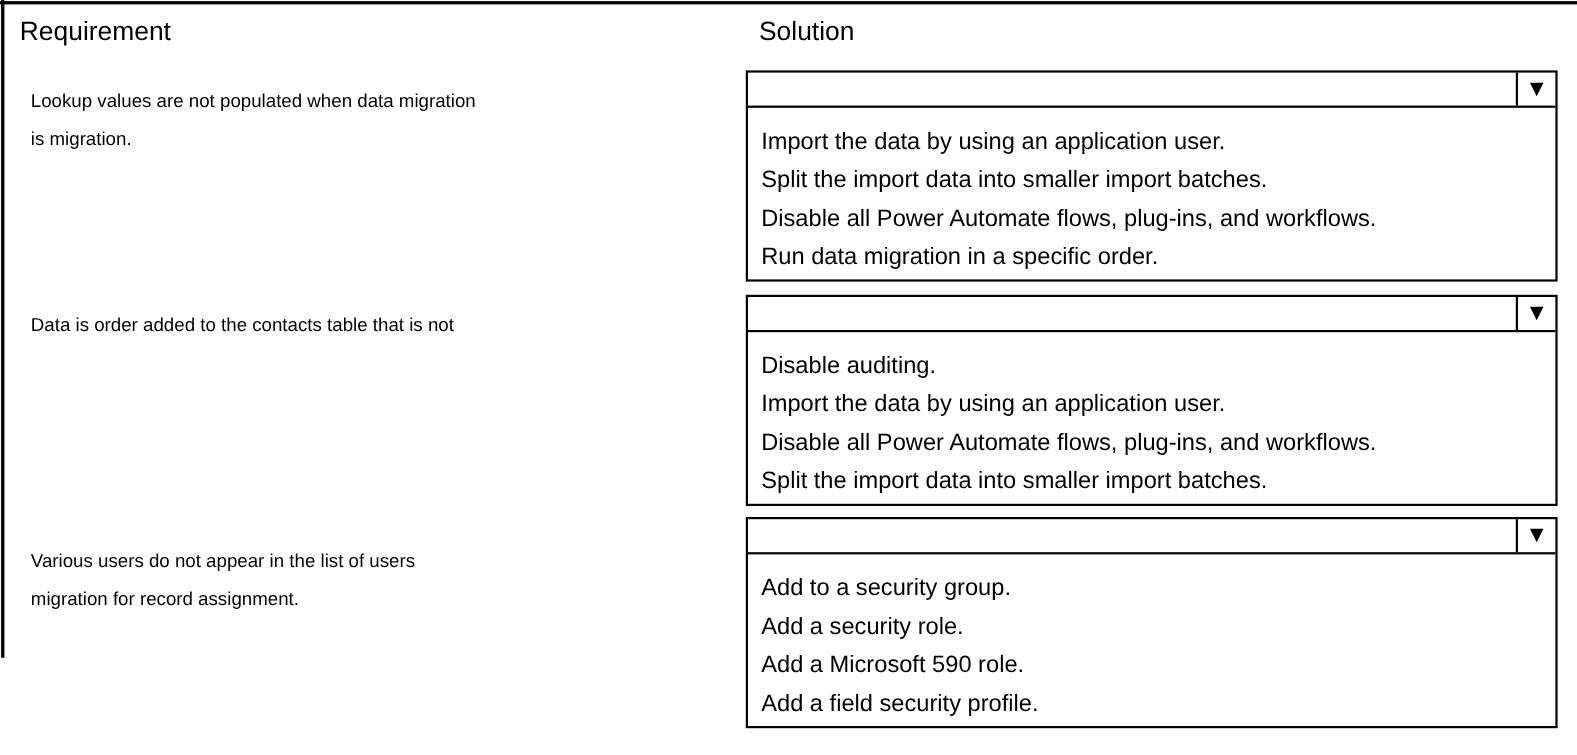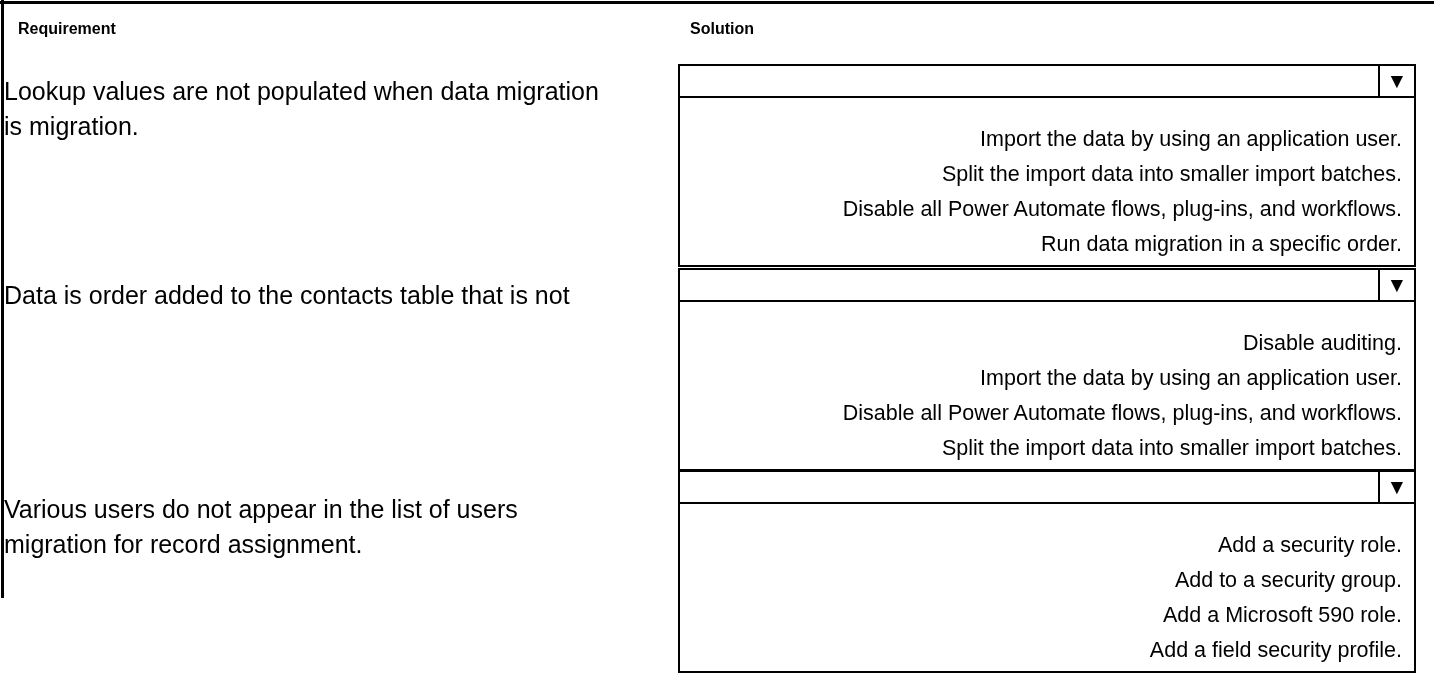--- a/index.html
+++ b/index.html
@@ -11,29 +11,29 @@
     overflow: hidden;
   }
   .screen { position: relative; width: 1434px; height: 686px; background: #ffffff; }
 
   
   .frame-top  { position: absolute; left: 0; top: 1px; width: 1434px; height: 3px; background: #000; }
   .frame-left { position: absolute; left: 1px; top: 0; width: 3px; height: 598px; background: #000; }
 
   .col-header {
     position: absolute; top: 15px;
-    font-weight: bold; font-size: 16px; line-height: 28px;
+    font-weight: normal; font-size: 24px; line-height: 28px;
     white-space: nowrap;
   }
   .col-header.req { left: 18px; }
   .col-header.sol { left: 690px; }
 
   .req-text {
-    position: absolute; left: 4px; width: 640px;
-    font-size: 25px; line-height: 35px;
+    position: absolute; left: 28px; width: 640px;
+    font-size: 17px; line-height: 35px;
   }
 
   .dd-group {
     position: absolute; left: 678px; width: 738px;
     border: 2px solid #000; background: #fff;
   }
   .dd-combo {
     position: relative; height: 32px;
     border-bottom: 2px solid #000;
     cursor: pointer;
@@ -42,21 +42,21 @@
     position: absolute; left: 12px; top: 0; right: 40px; height: 30px;
     font-size: 21px; line-height: 30px; white-space: nowrap; overflow: hidden;
   }
   .dd-arrow-btn {
     position: absolute; top: 0; right: 0; width: 36px; height: 30px;
     border-left: 2px solid #000;
     display: flex; align-items: center; justify-content: center;
     cursor: pointer;
   }
   .dd-arrow-btn .glyph { font-size: 21px; line-height: 1; transform: translateY(-1px); }
-  .dd-options { padding: 24px 12px 3px 12px; text-align: right; }
+  .dd-options { padding: 13px 12px 3px 12px; }
   .dd-option {
     font-size: 21.5px; line-height: 35px; white-space: nowrap;
     cursor: pointer;
   }
 </style>
 </head>
 <body>
 
 <div class="screen">
 
@@ -111,20 +111,20 @@
   </div>
 
   <div class="dd-group" style="top:470px;">
     <div class="dd-combo">
       <div class="dd-value"></div>
       <div class="dd-arrow-btn">
         <span class="glyph">▼</span>
       </div>
     </div>
     <div class="dd-options">
+      <div class="dd-option">Add to a security group.</div>
       <div class="dd-option">Add a security role.</div>
-      <div class="dd-option">Add to a security group.</div>
       <div class="dd-option">Add a Microsoft 590 role.</div>
       <div class="dd-option">Add a field security profile.</div>
     </div>
   </div>
 
 </div>
 
 </body></html>

